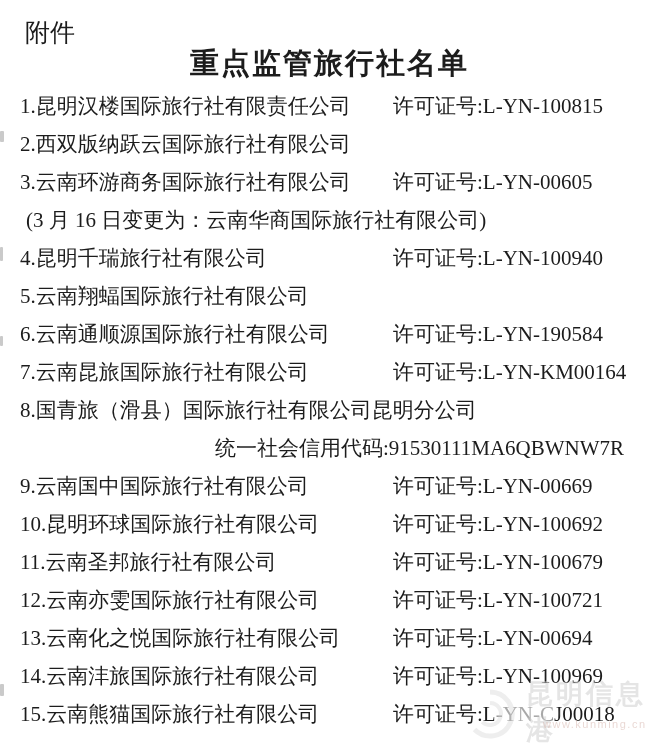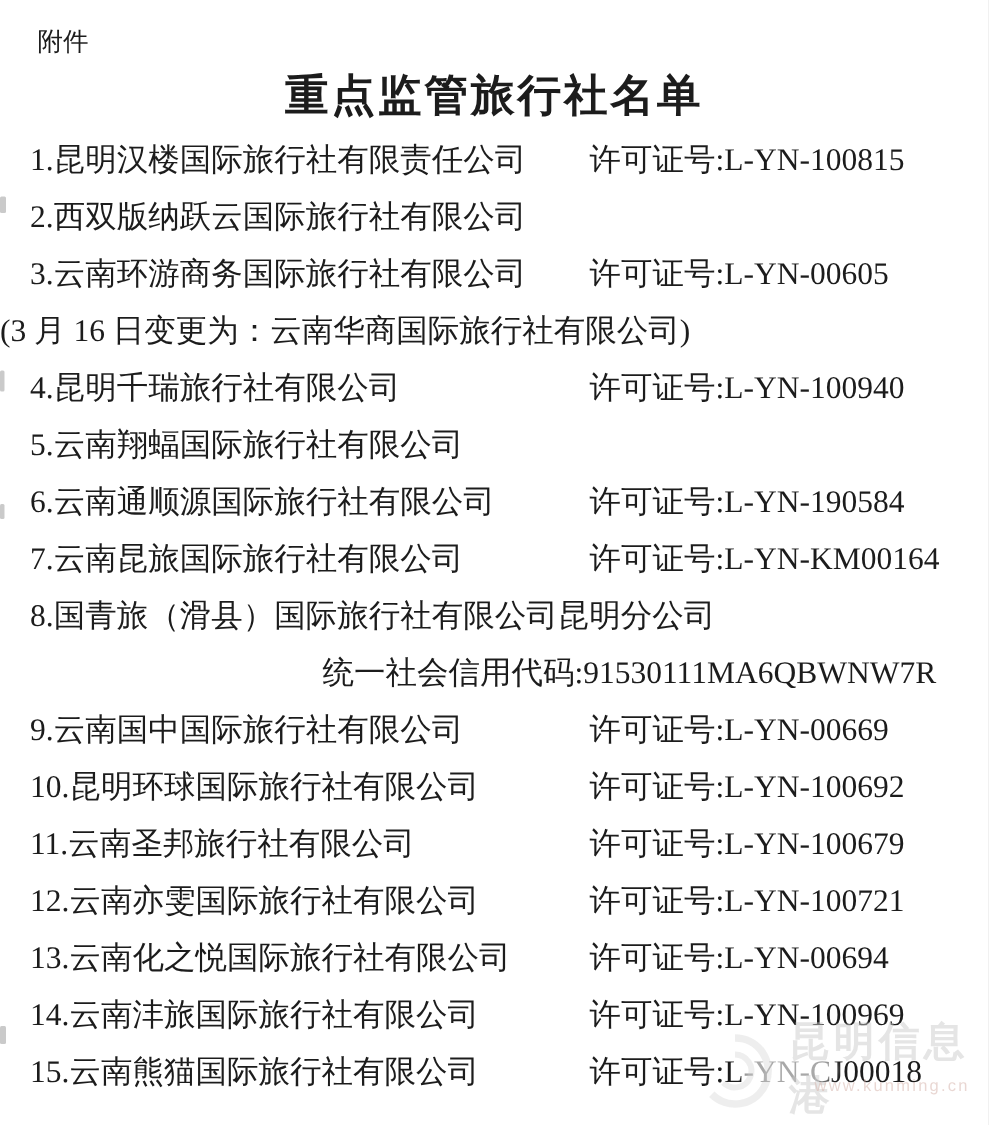--- a/index.html
+++ b/index.html
@@ -7,32 +7,32 @@
     position:relative;
     width:659px;height:750px;
     background:#ffffff;
     font-family:"Liberation Serif","DejaVu Serif",serif;
     color:#1c1c1c;
     overflow:hidden;
     margin:0 auto;
   }
   .attachment{
     position:absolute;left:25px;top:16px;
-    font-size:17px;
+    font-size:25px;
   }
   .doc-title{
     position:absolute;top:44px;left:0;width:100%;
     text-align:center;
     font-size:29px;font-weight:bold;letter-spacing:2px;
   }
   .rows{position:absolute;top:87px;left:0;right:0;}
   .row{position:relative;height:38px;line-height:38px;font-size:21px;white-space:nowrap;}
   .row .numname{position:absolute;left:20px;}
   .row .license{position:absolute;left:393px;}
-  .row.note{}
+  .row.note{padding-left:26px;}
   .row.credit{padding-left:215px;}
   
   .wm{position:absolute;pointer-events:none;}
   .wm-wash{
     left:492px;top:700px;width:66px;height:26px;
     background:rgba(255,255,255,0.62);
     border-radius:50%;
     filter:blur(2px);
     z-index:2;
   }

